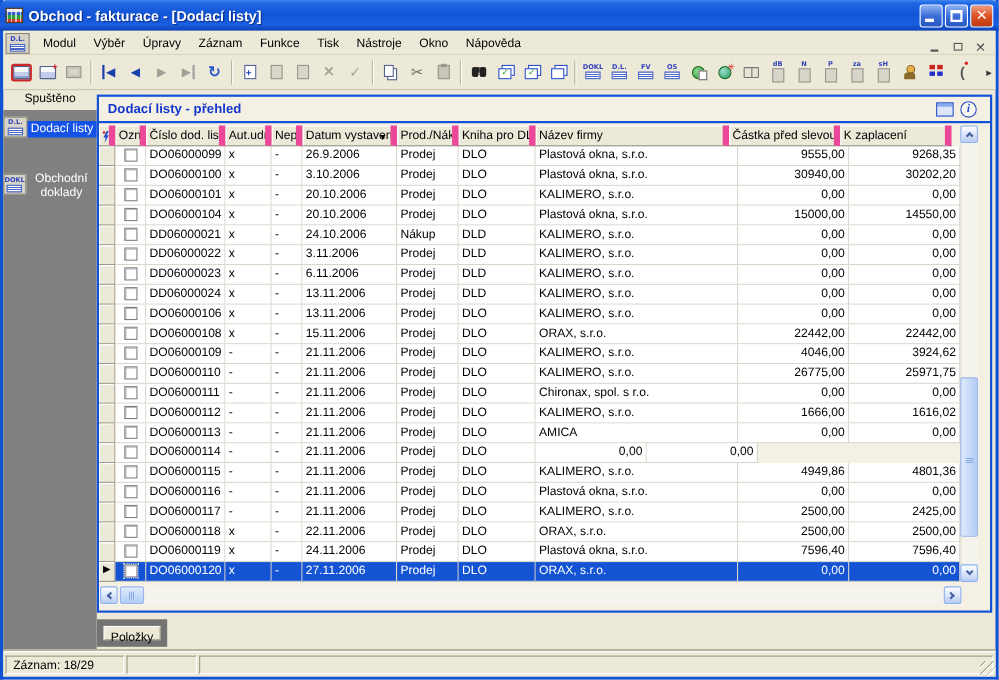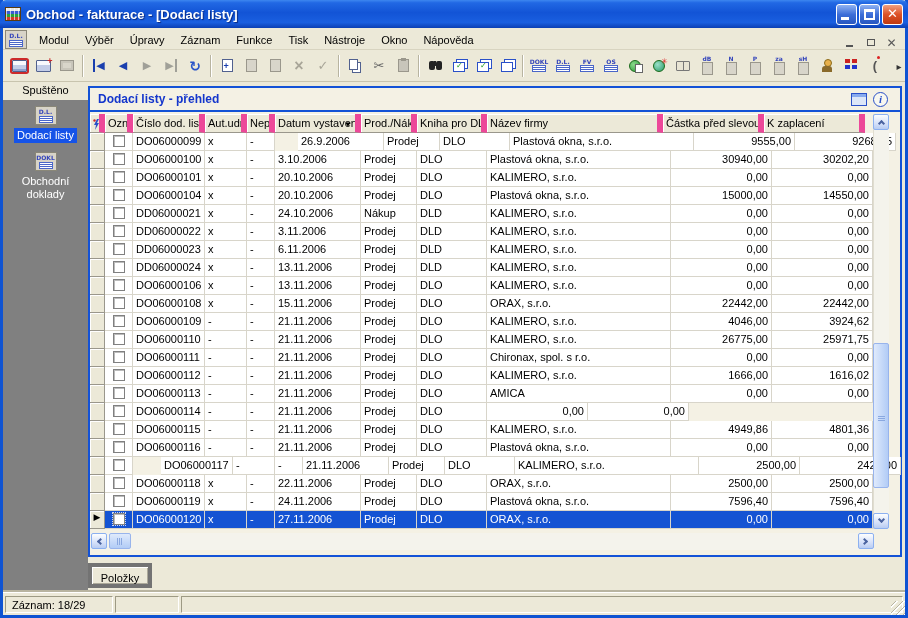--- a/index.html
+++ b/index.html
@@ -98,21 +98,21 @@
   .matrix-icon { width:5px; height:4px; background:#cc2222; margin:-5px 7px 5px 0;
     box-shadow:7px 0 0 #cc2222, 0 6px 0 #2233cc, 7px 6px 0 #2233cc; }
   .phone-icon::before { content:"("; font-size:13px; font-weight:bold; color:#555; }
   .phone-icon::after { content:""; position:absolute; right:-3px; top:-2px; width:3px; height:3px; border-radius:50%; background:#d22; }
   .more-icon::before { content:"▸"; font-size:10px; color:#333; }
 
   
   .sidebar-header { position:absolute; left:0; top:84px; width:85px; height:16px;
     text-align:center; color:#000; }
   .sidebar { position:absolute; left:0; top:100px; width:85px; height:492px; background:#808080; }
-  .side-item { position:absolute; left:0; width:85px; display:flex; flex-direction:column; align-items:center; }
+  .side-item { position:absolute; left:0; width:85px; display:flex; flex-direction:row; align-items:center; }
   .side-label { color:#fff; text-align:center; padding:1px 3px; margin-top:3px; line-height:13px; }
   .side-label.selected { background:#1553e8; }
   .doc-chip { width:22px; height:19px; background:#d8d4c8; border:1px solid #8a8778;
     display:flex; flex-direction:column; align-items:center; justify-content:center; gap:1px; }
   .doc-chip .chipcap { font-size:6px; font-weight:bold; color:#3344bb; line-height:6px;
     font-family:"DejaVu Sans",sans-serif; }
   .doc-chip .chipgrid { width:14px; height:7px; border:1px solid #4a66c8;
     background:repeating-linear-gradient(0deg,#fff 0 1px,#4a66c8 1px 2px); }
 
   
@@ -161,21 +161,21 @@
   .vthumb::after { content:""; position:absolute; left:4px; top:50%; width:7px; height:5px;
     background:repeating-linear-gradient(0deg,#8aa8e0 0 1px,transparent 1px 2px); }
   .htrack { position:absolute; left:0; top:445px; width:784px; height:17px; background:#f4f3ec; }
   .hthumb { position:absolute; top:445px; height:16px; border:1px solid #98b4ec; border-radius:2px;
     background:linear-gradient(180deg,#dfeafc,#b2ccf6); }
   .hthumb::after { content:""; position:absolute; top:4px; left:50%; margin-left:-3px; width:5px; height:7px;
     background:repeating-linear-gradient(90deg,#8aa8e0 0 1px,transparent 1px 2px); }
 
   
   .btn-polozky { position:absolute; left:85px; top:563px; width:64px; height:25px;
-    background:#ece9d8; border:4px solid #737373; box-shadow:inset 1px 1px 0 #fff, inset -1px -1px 0 #aca99a;
+    background:#ece9d8; border:6px solid #737373; box-shadow:inset 1px 1px 0 #fff, inset -1px -1px 0 #aca99a;
     font-size:11px; font-family:"Liberation Sans",sans-serif; text-align:center; padding-top:5px; }
   .statusbar { position:absolute; left:0; top:592px; width:902px; height:23px; background:#ece9d8;
     border-top:1px solid #fff; box-shadow:0 -2px 0 #b8b4a0; }
   .st-panel { position:absolute; top:3px; height:17px; border:1px solid;
     border-color:#9d9a84 #fff #fff #9d9a84; padding:2px 6px 0 6px; white-space:nowrap; }
   .grip { position:absolute; right:0; bottom:0; width:14px; height:14px;
     background:repeating-linear-gradient(135deg, transparent 0 3px, #b8b4a0 3px 4px, #fff 4px 5px); }
 
   .lightning-svg { display:block; margin:2px auto 0 auto; }
 </style>
@@ -411,21 +411,21 @@
           <div class="t-cell hd" style="width: 176px;"><span>Název firmy</span></div>
           <div class="t-cell hd" style="width: 101px;"><span>Částka před slevou</span></div>
           <div class="t-cell hd" style="width: 101px;"><span>K zaplacení</span></div>
         </div>
         <div class="t-row">
           <div class="t-cell mark" style="width: 15px;"></div>
           <div class="t-cell ctr" style="width: 28px;"><span class="cbx"></span></div>
           <div class="t-cell" style="width: 72px;">DO06000099</div>
           <div class="t-cell" style="width: 42px;">x</div>
           <div class="t-cell" style="width: 28px;">-</div>
-          <div class="t-cell" style="width: 86px; margin-left: 23px;">26.9.2006</div>
+          <div class="t-cell" style="width: 86px;">26.9.2006</div>
           <div class="t-cell" style="width: 56px;">Prodej</div>
           <div class="t-cell" style="width: 70px;">DLO</div>
           <div class="t-cell" style="width: 184px;">Plastová okna, s.r.o.</div>
           <div class="t-cell num" style="width: 101px;">9555,00</div>
           <div class="t-cell num" style="width: 101px;">9268,35</div>
         </div>
         <div class="t-row">
           <div class="t-cell mark" style="width: 15px;"></div>
           <div class="t-cell ctr" style="width: 28px;"><span class="cbx"></span></div>
           <div class="t-cell" style="width: 72px;">DO06000100</div>
@@ -641,21 +641,21 @@
           <div class="t-cell" style="width: 86px;">21.11.2006</div>
           <div class="t-cell" style="width: 56px;">Prodej</div>
           <div class="t-cell" style="width: 70px;">DLO</div>
           <div class="t-cell" style="width: 184px;">Plastová okna, s.r.o.</div>
           <div class="t-cell num" style="width: 101px;">0,00</div>
           <div class="t-cell num" style="width: 101px;">0,00</div>
         </div>
         <div class="t-row">
           <div class="t-cell mark" style="width: 15px;"></div>
           <div class="t-cell ctr" style="width: 28px;"><span class="cbx"></span></div>
-          <div class="t-cell" style="width: 72px; margin-left: 28px;">DO06000117</div>
+          <div class="t-cell" style="width: 72px;">DO06000117</div>
           <div class="t-cell" style="width: 42px;">-</div>
           <div class="t-cell" style="width: 28px;">-</div>
           <div class="t-cell" style="width: 86px;">21.11.2006</div>
           <div class="t-cell" style="width: 56px;">Prodej</div>
           <div class="t-cell" style="width: 70px;">DLO</div>
           <div class="t-cell" style="width: 184px;">KALIMERO, s.r.o.</div>
           <div class="t-cell num" style="width: 101px;">2500,00</div>
           <div class="t-cell num" style="width: 101px;">2425,00</div>
         </div>
         <div class="t-row">

